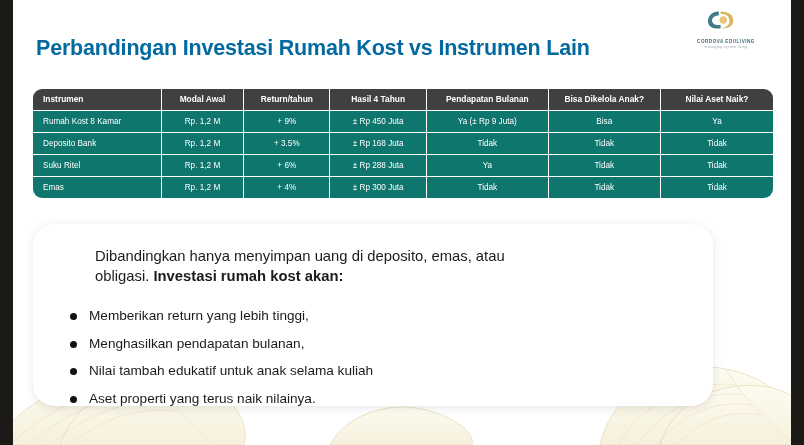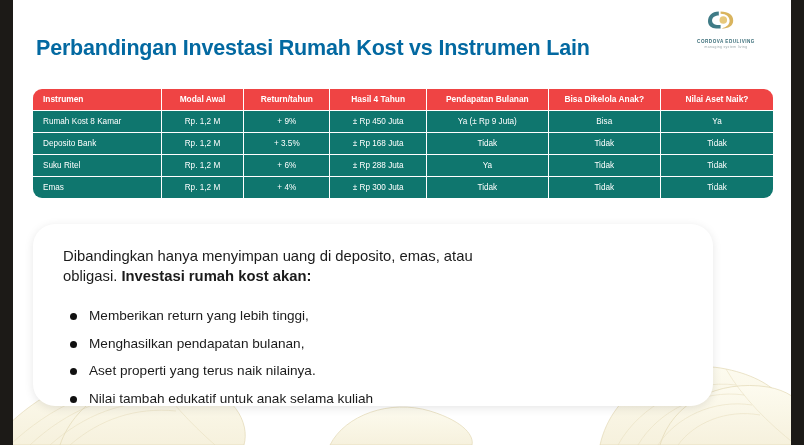--- a/index.html
+++ b/index.html
@@ -104,21 +104,21 @@
     padding: 0;
     height: 22px;
     border-right: 1px solid rgba(255,255,255,.55);
     border-bottom: 1px solid rgba(255,255,255,.55);
     white-space: nowrap;
     overflow: hidden;
   }
   th:last-child, td:last-child { border-right: none; text-align: center; }
   tr:last-child td { border-bottom: none; }
   thead th {
-    background: #ef4444;
+    background: #404040;
     font-weight: bold;
     font-size: 8.4px;
     height: 21px;
   }
   tbody td { background: #0f766e; font-weight: normal; }
 
   thead th.col-name { text-align: left; padding-left: 10px; }
   tbody td.col-name { text-align: left; padding-left: 10px; }
 
   
@@ -132,20 +132,21 @@
     border-radius: 22px;
     box-shadow: 0 2px 10px rgba(0,0,0,.10);
     padding: 22px 30px 0 30px;
     z-index: 20;
   }
   .card-intro {
     font-size: 14.8px;
     line-height: 1.36;
     color: #1b1b1b;
     max-width: 430px;
+    margin-left: 32px;
   }
   .card-intro b { font-weight: bold; }
 
   .bullets {
     list-style: none;
     margin-top: 23px;
   }
   .bullets li {
     position: relative;
     font-size: 13.6px;
@@ -275,21 +276,21 @@
     </table>
   </div>
 
   <div class="card">
     <p class="card-intro">
       <span>Dibandingkan hanya menyimpan uang di deposito, emas, atau obligasi. </span><b>Investasi rumah kost akan:</b>
     </p>
     <ul class="bullets">
       <li>Memberikan return yang lebih tinggi,</li>
       <li>Menghasilkan pendapatan bulanan,</li>
+      <li>Nilai tambah edukatif untuk anak selama kuliah</li>
       <li>Aset properti yang terus naik nilainya.</li>
-      <li>Nilai tambah edukatif untuk anak selama kuliah</li>
     </ul>
   </div>
 
   <div class="letterbox left"></div>
   <div class="letterbox right"></div>
 
 </div>
 
 </body></html>

